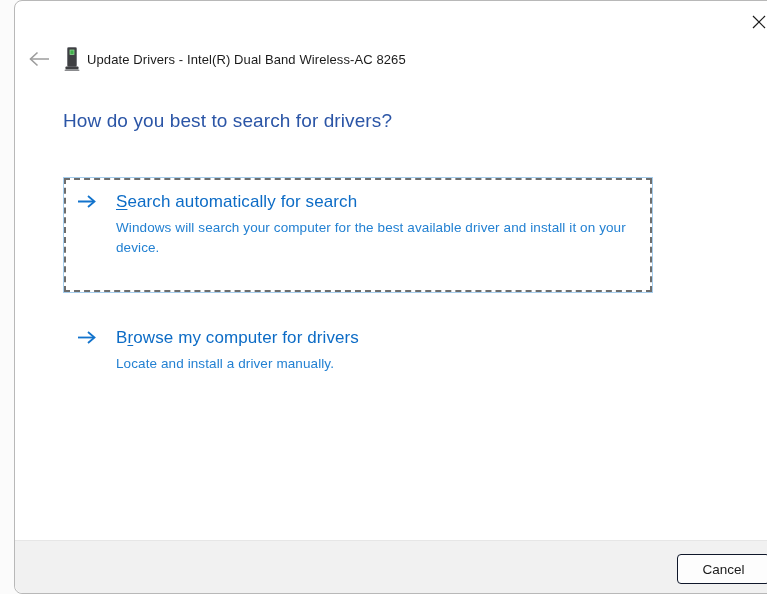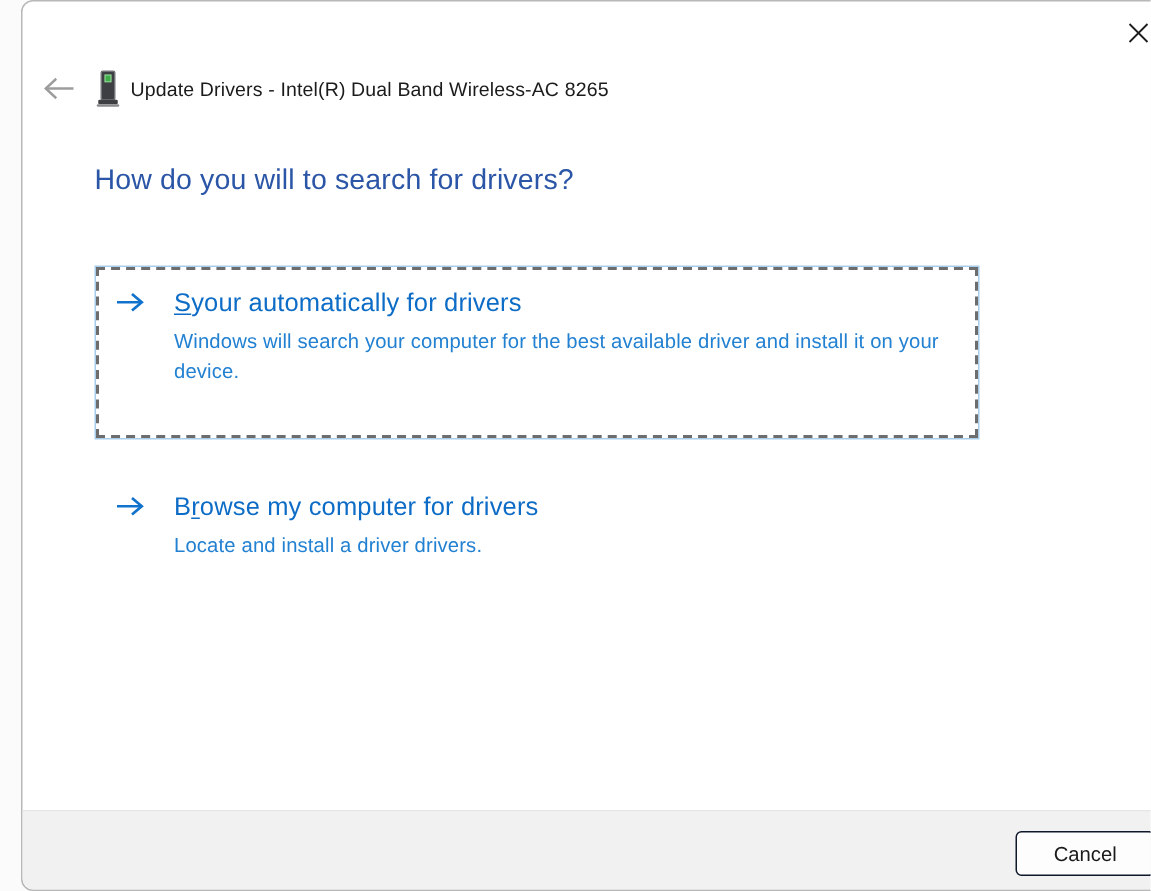--- a/index.html
+++ b/index.html
@@ -119,48 +119,48 @@
       <svg width="17" height="27" viewBox="0 0 17 27">
         <rect x="4.5" y="1.5" width="9" height="19" rx="1" fill="#3e3f42" stroke="#74757a" stroke-width="1"></rect>
         <rect x="7" y="4" width="4" height="4.5" fill="#3fae49" stroke="#8fd695" stroke-width="0.8"></rect>
         <rect x="2.5" y="20.5" width="13" height="3" rx="0.8" fill="#3e3f42"></rect>
         <rect x="1.5" y="23.5" width="15" height="1.6" rx="0.8" fill="#8a8b8e"></rect>
       </svg>
     </span>
     <span class="win-title">Update Drivers - Intel(R) Dual Band Wireless-AC 8265</span>
   </div>
 
-  <h1 class="heading">How do you will to search for drivers?</h1>
+  <h1 class="heading">How do you best to search for drivers?</h1>
 
   <div class="option option-selected">
     <div class="focus-rect">
       <span class="opt-arrow">
         <svg width="20" height="15" viewBox="0 0 20 15">
           <line x1="1" y1="7.5" x2="17" y2="7.5" stroke="#1273cc" stroke-width="1.8"></line>
           <polyline points="11,2 17.5,7.5 11,13" fill="none" stroke="#1273cc" stroke-width="1.8"></polyline>
         </svg>
       </span>
       <span class="opt-body">
-        <span class="opt-title"><span></span><span class="accel">S</span><span>your automatically for drivers</span></span>
+        <span class="opt-title"><span></span><span class="accel">S</span><span>earch automatically for search</span></span>
         <div class="opt-desc">Windows will search your computer for the best available driver and install it on your device.</div>
       </span>
     </div>
   </div>
 
   <div class="option option-plain">
     <div class="plain-inner">
       <span class="opt-arrow">
         <svg width="20" height="15" viewBox="0 0 20 15">
           <line x1="1" y1="7.5" x2="17" y2="7.5" stroke="#1273cc" stroke-width="1.8"></line>
           <polyline points="11,2 17.5,7.5 11,13" fill="none" stroke="#1273cc" stroke-width="1.8"></polyline>
         </svg>
       </span>
       <span class="opt-body">
         <span class="opt-title"><span>B</span><span class="accel">r</span><span>owse my computer for drivers</span></span>
-        <div class="opt-desc">Locate and install a driver drivers.</div>
+        <div class="opt-desc">Locate and install a driver manually.</div>
       </span>
     </div>
   </div>
 
   <div class="footer">
     <button class="cancel-btn">Cancel</button>
   </div>
 
 </div>
 

